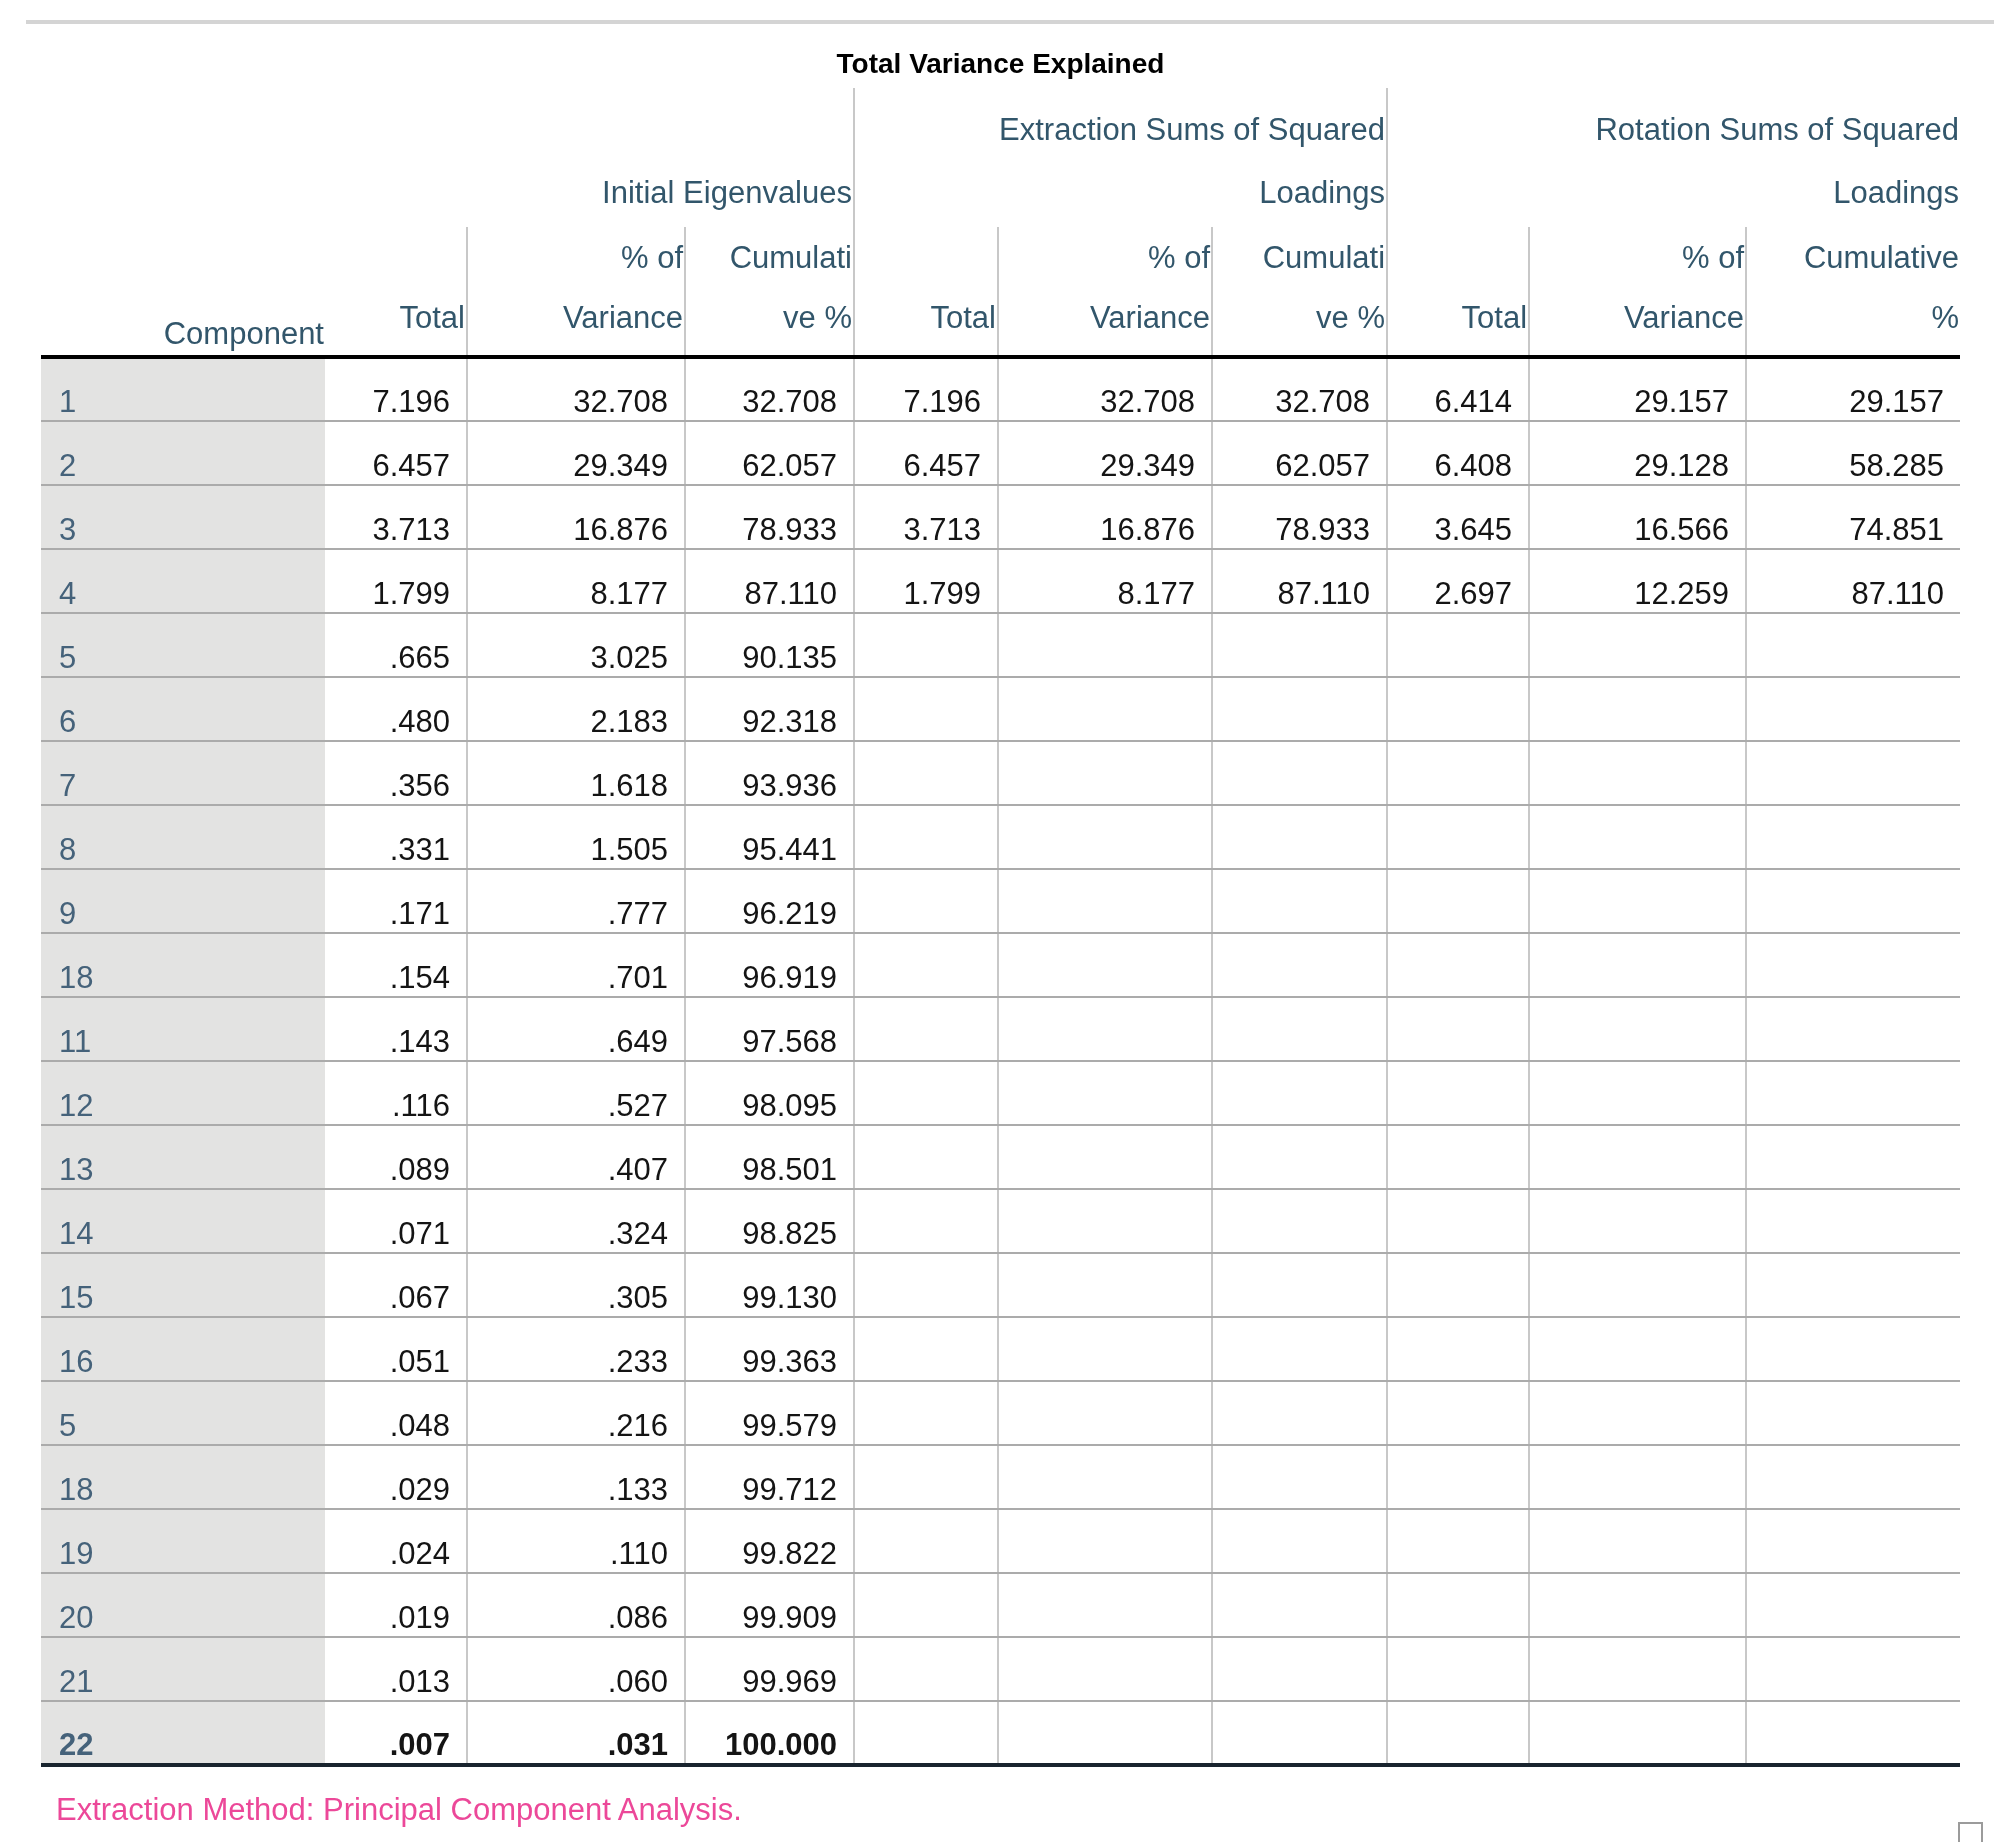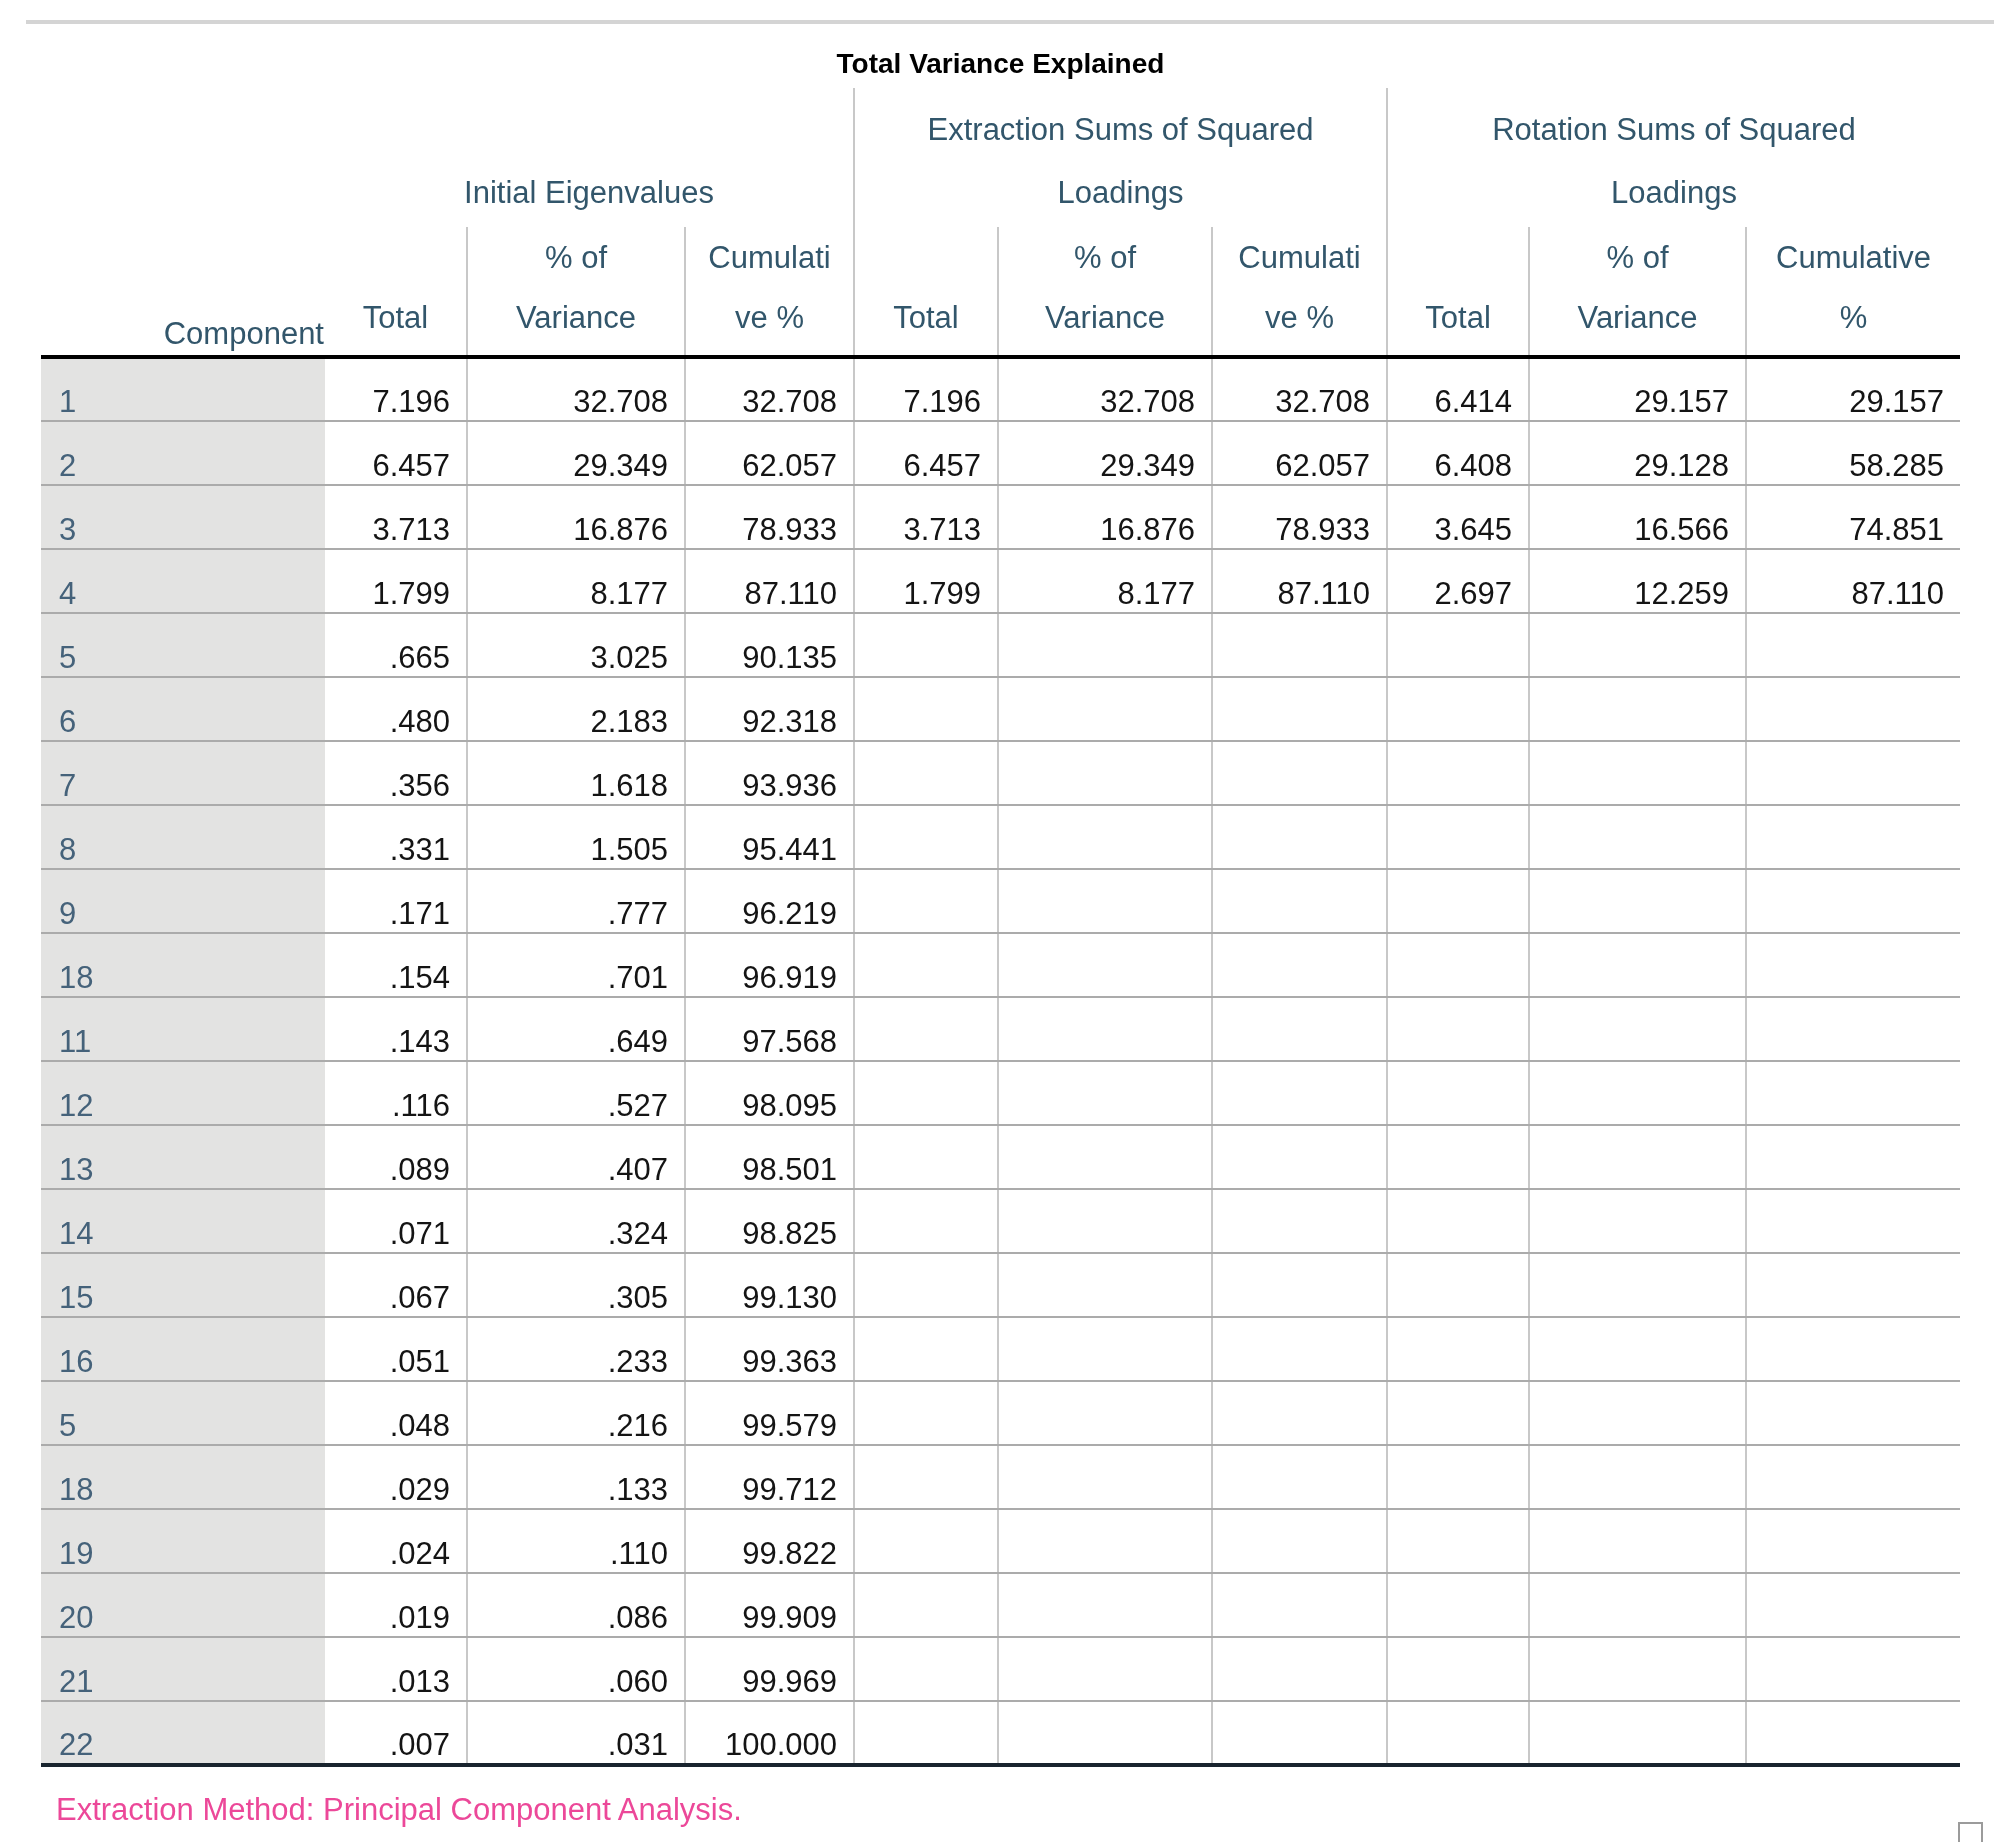--- a/index.html
+++ b/index.html
@@ -31,21 +31,21 @@
   }
   .tve th, .tve td {
     font-size: 31px;
     overflow: hidden;
   }
   
   .tve thead th {
     color: #32566b;
     font-weight: normal;
     vertical-align: bottom;
-    text-align: center;
+    text-align: right;
     white-space: pre-line;
   }
   .tve tr.band1 { height: 139px; }
   .tve tr.band2 { height: 99px; }
   .tve th.grp { line-height: 2.05; padding-bottom: 2.1px; }
   .tve th.comp-h {
     text-align: right;
     padding-left: 18px;
     line-height: 1;
     padding-bottom: 6.4px;
@@ -74,20 +74,21 @@
     font-weight: normal;
   }
   .tve tbody td {
     text-align: right;
     padding-right: 16px;
     color: #141414;
   }
   .tve tbody tr:last-child th,
   .tve tbody tr:last-child td {
     border-bottom: 4.3px solid #19242e;
+    font-weight: bold;
   }
   
   .footer {
     position: absolute;
     top: 1793px; left: 56px;
     font-size: 31px; color: #ec4899;
     line-height: 1.1;
   }
   .checkbox {
     position: absolute;

